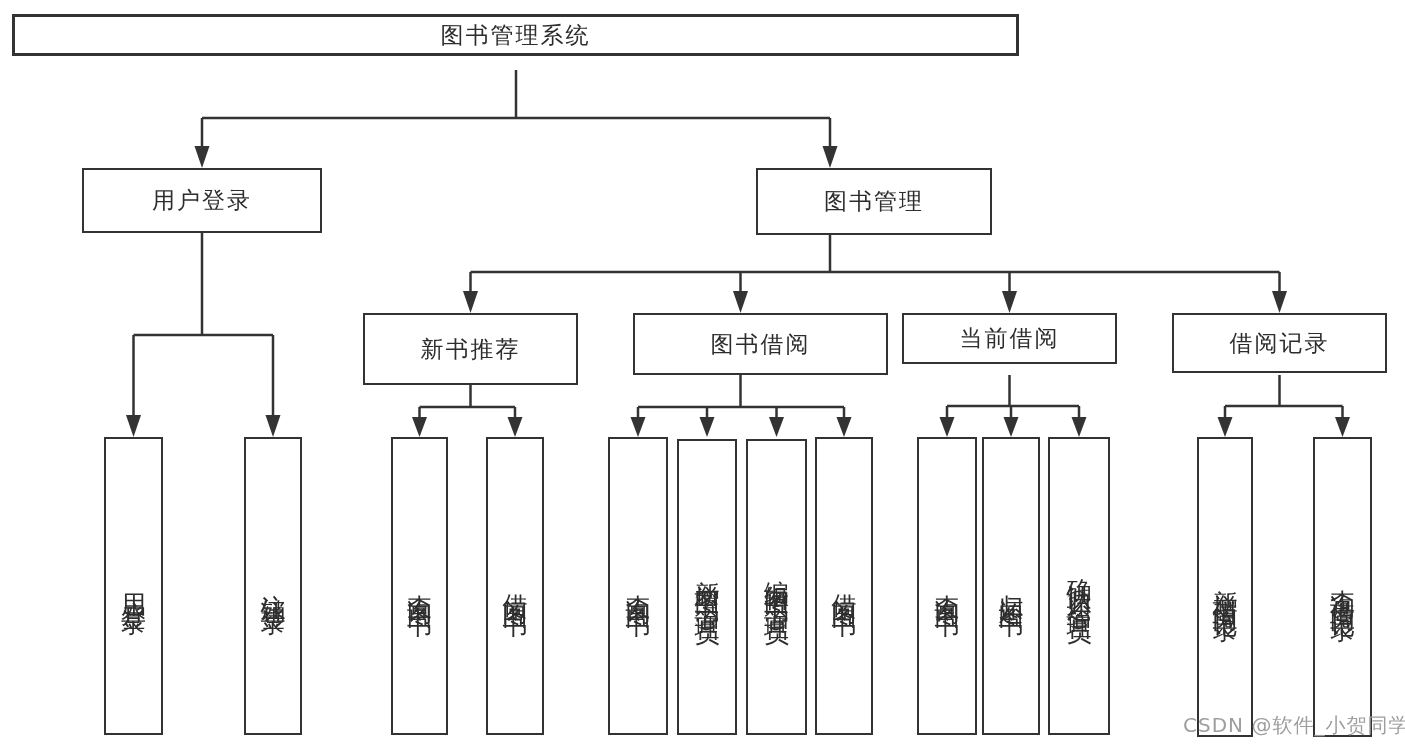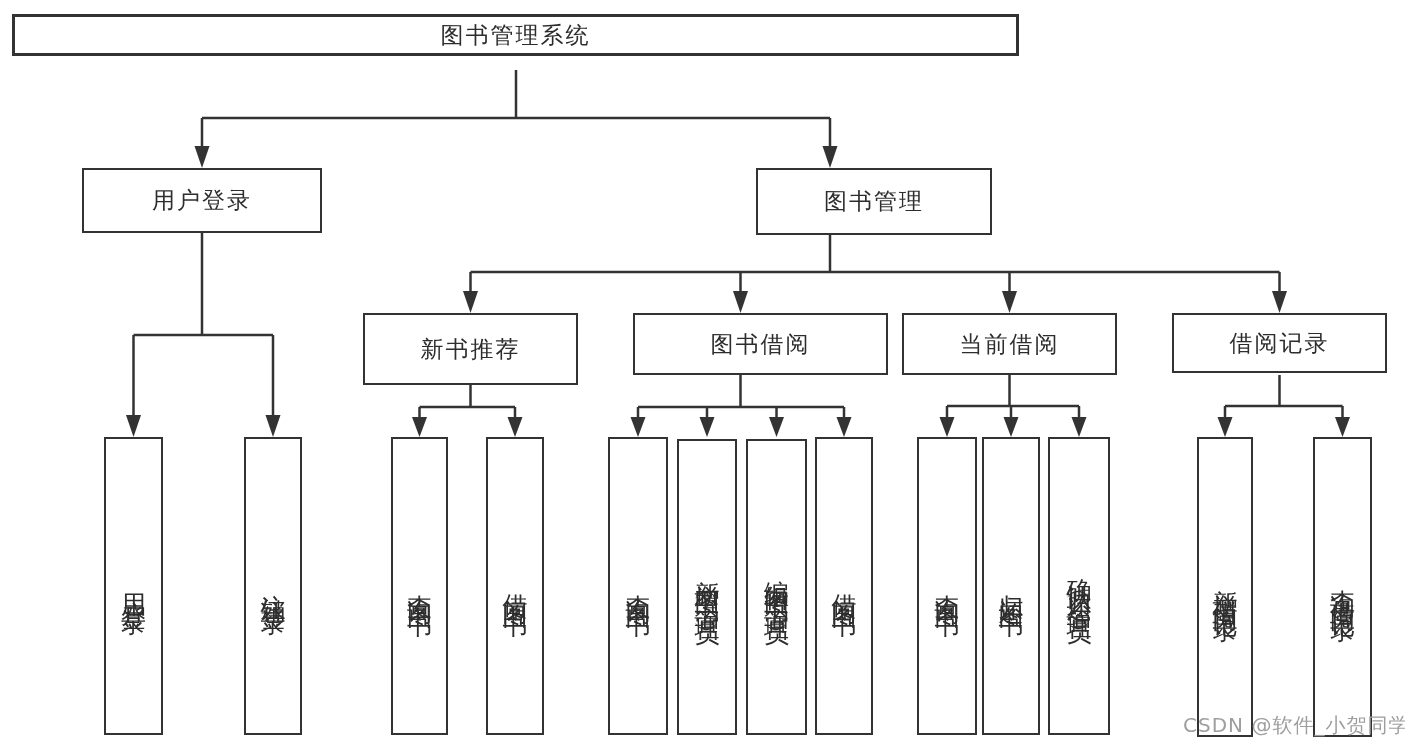--- a/index.html
+++ b/index.html
@@ -136,21 +136,21 @@
   <div class="node h-node" style="left:712px; top:168px; width:236px; height:67px;margin-left:44px;">
     <span>图书管理</span>
   </div>
 
   <div class="node h-node" style="left:363px; top:313px; width:215px; height:72px;">
     <span>新书推荐</span>
   </div>
   <div class="node h-node" style="left:633px; top:313px; width:255px; height:62px;">
     <span>图书借阅</span>
   </div>
-  <div class="node h-node" style="left:902px; top:313px; width:215px; height:62px;">
+  <div class="node h-node" style="left:902px; top:313px; width:215px; height:51px;">
     <span>当前借阅</span>
   </div>
   <div class="node h-node" style="left:1172px; top:313px; width:215px; height:60px;">
     <span>借阅记录</span>
   </div>
 
   <div class="node v-node" style="left:104px; top:437px; width:59px; height:298px;">
     <span>用户登录</span>
   </div>
   <div class="node v-node" style="left:244px; top:437px; width:58px; height:298px;">

